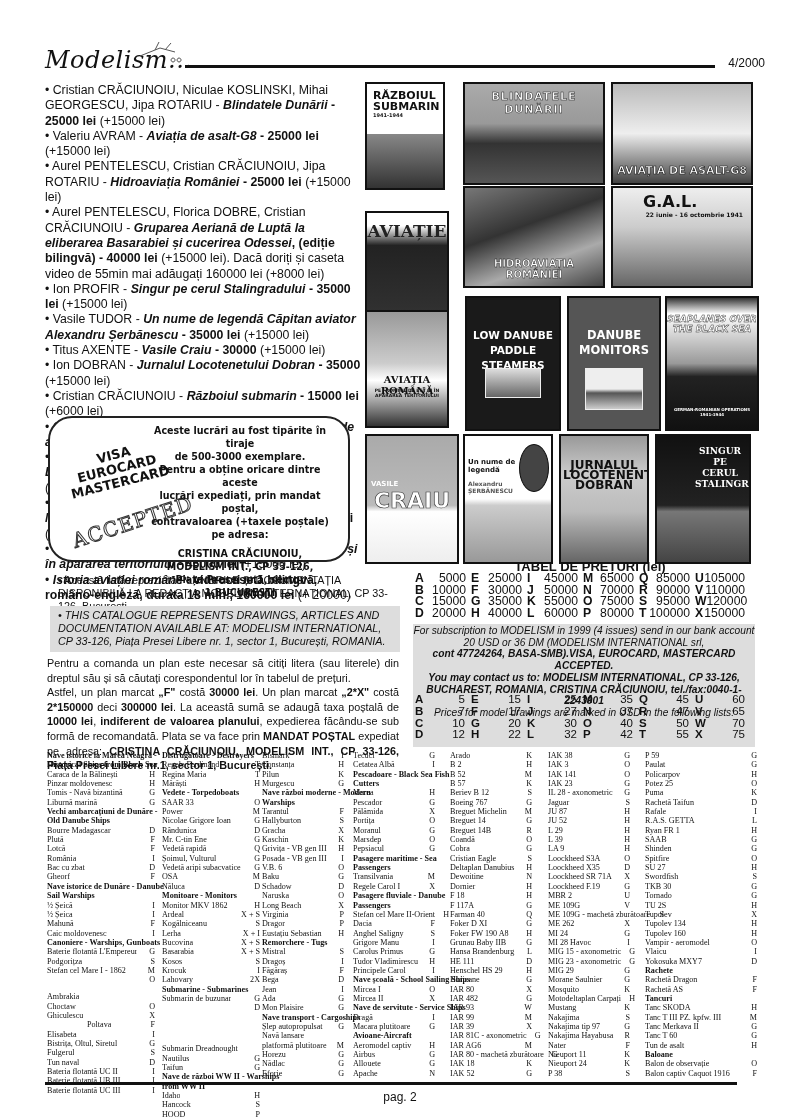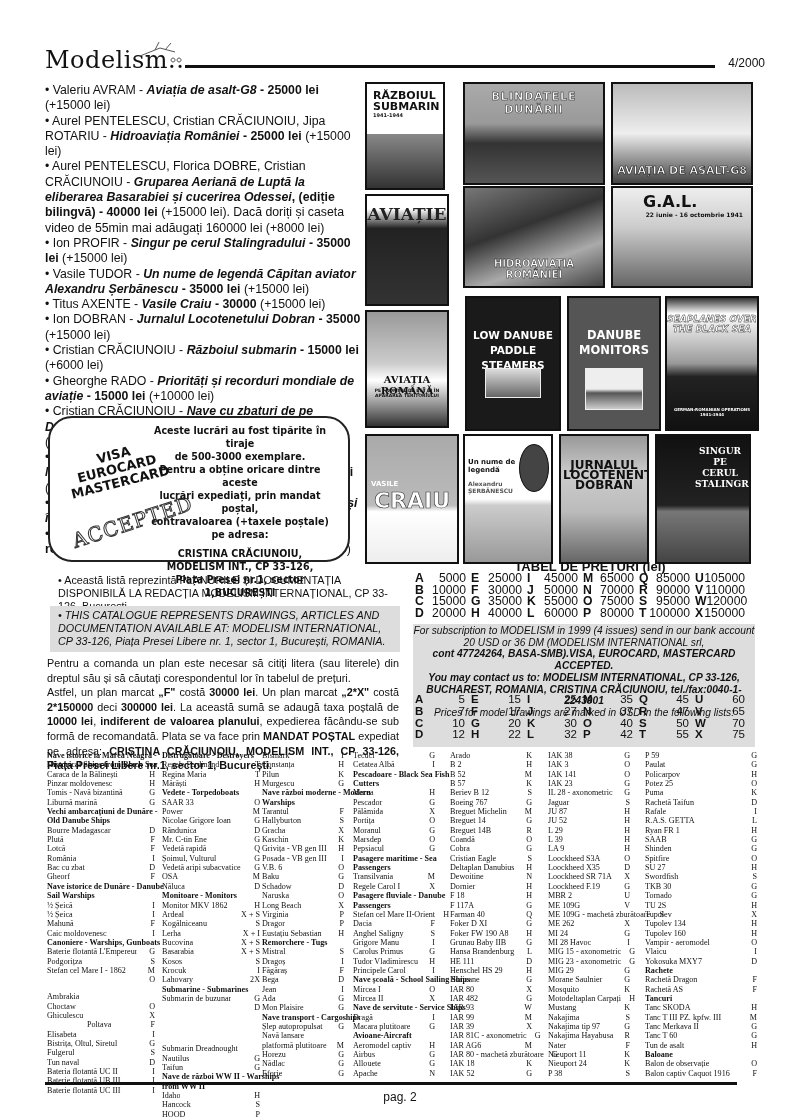--- a/index.html
+++ b/index.html
@@ -1,21 +1,21 @@
 <!DOCTYPE html>
 <html><head>
 <meta charset="utf-8">
 <style>
   * { box-sizing: border-box; margin: 0; padding: 0; }
   html, body { width: 800px; height: 1120px; background: #ffffff; overflow: hidden; }
   body { position: relative; font-family: "Liberation Sans", sans-serif; color: #111; }
 
   
   .header { position: absolute; left: 45px; top: 40px; width: 720px; height: 40px; }
-  .logo { position: absolute; left: 0; top: 6px; font-family: "DejaVu Serif", serif; font-size: 24px; color: #111; letter-spacing: 0.5px; }
+  .logo { position: absolute; left: 0; top: 6px; font-family: "DejaVu Serif", serif; font-style: italic; font-size: 24px; color: #111; letter-spacing: 0.5px; }
   .logo-plane { position: absolute; left: 90px; top: 0px; font-size: 11px; color: #555; }
   .header-rule { position: absolute; left: 140px; top: 25px; width: 530px; height: 3px; background: #111; }
   .issue { position: absolute; right: 0; top: 16px; font-size: 12px; }
 
   
   .books { position: absolute; left: 45px; top: 83px; width: 318px; font-size: 12.3px; line-height: 15.3px; }
   .books p { margin: 0; }
   .books b.t { font-style: italic; }
 
   
@@ -69,20 +69,21 @@
   <div class="logo-plane">
     <svg width="50" height="24" viewBox="0 0 50 24">
         <path d="M5 16 L25 8 L40 12 M20 10 L24 2 M30 10 L36 3 M38 18 a2 2 0 1 0 0.1 0 M44 18 a2 2 0 1 0 0.1 0" stroke="#555" stroke-width="1" fill="none"></path>
       </svg>
   </div>
   <div class="header-rule"></div>
   <div class="issue">4/2000</div>
 </div>
 
 <div class="books" id="books">
+    <p><span>• Cristian CRĂCIUNOIU, Niculae KOSLINSKI, Mihai GEORGESCU, Jipa ROTARIU - </span><b class="t">Blindatele Dunării</b><b> - 25000 lei</b><span> (+15000 lei)</span></p>
     <p><span>• Valeriu AVRAM - </span><b class="t">Aviația de asalt-G8</b><b> - 25000 lei</b><span> (+15000 lei)</span></p>
     <p><span>• Aurel PENTELESCU, Cristian CRĂCIUNOIU, Jipa ROTARIU - </span><b class="t">Hidroaviația României</b><b> - 25000 lei</b><span> (+15000 lei)</span></p>
     <p><span>• Aurel PENTELESCU, Florica DOBRE, Cristian CRĂCIUNOIU - </span><b class="t">Gruparea Aeriană de Luptă la eliberarea Basarabiei și cucerirea Odessei</b><b>, (ediție bilingvă) - 40000 lei</b><span> (+15000 lei). Dacă doriți și caseta video de 55min mai adăugați 160000 lei (+8000 lei)</span></p>
     <p><span>• Ion PROFIR - </span><b class="t">Singur pe cerul Stalingradului</b><b> - 35000 lei</b><span> (+15000 lei)</span></p>
     <p><span>• Vasile TUDOR - </span><b class="t">Un nume de legendă Căpitan aviator Alexandru Șerbănescu</b><b> - 35000 lei</b><span> (+15000 lei)</span></p>
     <p><span>• Titus AXENTE - </span><b class="t">Vasile Craiu</b><b> - 30000</b><span> (+15000 lei)</span></p>
     <p><span>• Ion DOBRAN - </span><b class="t">Jurnalul Locotenetului Dobran</b><b> - 35000</b><span> (+15000 lei)</span></p>
     <p><span>• Cristian CRĂCIUNOIU - </span><b class="t">Războiul submarin</b><b> - 15000 lei</b><span> (+6000 lei)</span></p>
     <p><span>• Gheorghe RADO - </span><b class="t">Priorități și recorduri mondiale de aviație</b><b> - 15000 lei</b><span> (+10000 lei)</span></p>
     <p><span>• Cristian CRĂCIUNOIU - </span><b class="t">Nave cu zbaturi de pe Dunărea de Jos</b><b> (ediție în lb. engleză) - 200000 lei</b><span> (+20000 lei) ediție de lux</span></p>
@@ -120,21 +121,21 @@
     <span style="font-size:5px;text-align:left;padding-left:6px;">1941-1944</span>
     <div class="img" style="top:50px;bottom:0;background:linear-gradient(180deg,#888,#333);"></div>
   </div>
   <div class="cover" style="left:98px;top:0;width:142px;height:103px;background:linear-gradient(180deg,#aaa 0%,#999 40%,#333 60%,#555 100%);">
     <span style="font-size:11px;padding-top:6px;color:#fff;-webkit-text-stroke:0.5px #222;letter-spacing:1px;">BLINDATELE DUNĂRII</span>
   </div>
   <div class="cover" style="left:246px;top:0;width:142px;height:103px;background:linear-gradient(180deg,#bbb 0%,#eee 50%,#444 100%);color:#111;">
     <span style="position:absolute;bottom:6px;left:0;right:0;font-size:11px;color:#fff;-webkit-text-stroke:0.6px #111;">AVIAȚIA DE ASALT-G8</span>
   </div>
 
-  <div class="cover" style="left:0;top:112px;width:84px;height:112px;background:linear-gradient(180deg,#fff 0%,#fff 12%,#222 30%,#333 100%);">
+  <div class="cover" style="left:0;top:129px;width:84px;height:112px;background:linear-gradient(180deg,#fff 0%,#fff 12%,#222 30%,#333 100%);">
     <span style="font-size:17px;color:#222;font-family:'DejaVu Serif',serif;padding-top:8px;">AVIAȚIE</span>
   </div>
   <div class="cover" style="left:98px;top:104px;width:142px;height:102px;background:linear-gradient(160deg,#777 0%,#333 40%,#aaa 70%,#444 100%);">
     <span style="position:absolute;bottom:6px;left:0;right:0;font-size:10px;color:#fff;-webkit-text-stroke:0.4px #111;">HIDROAVIAȚIA ROMÂNIEI</span>
   </div>
   <div class="cover" style="left:246px;top:104px;width:142px;height:102px;background:linear-gradient(180deg,#eee 0%,#ccc 40%,#666 100%);color:#111;">
     <span style="font-size:16px;text-align:left;padding:4px 0 0 30px;color:#111;">G.A.L.</span>
     <span style="font-size:6px;text-align:right;padding-right:8px;color:#111;">22 iunie - 16 octombrie 1941</span>
   </div>
 

